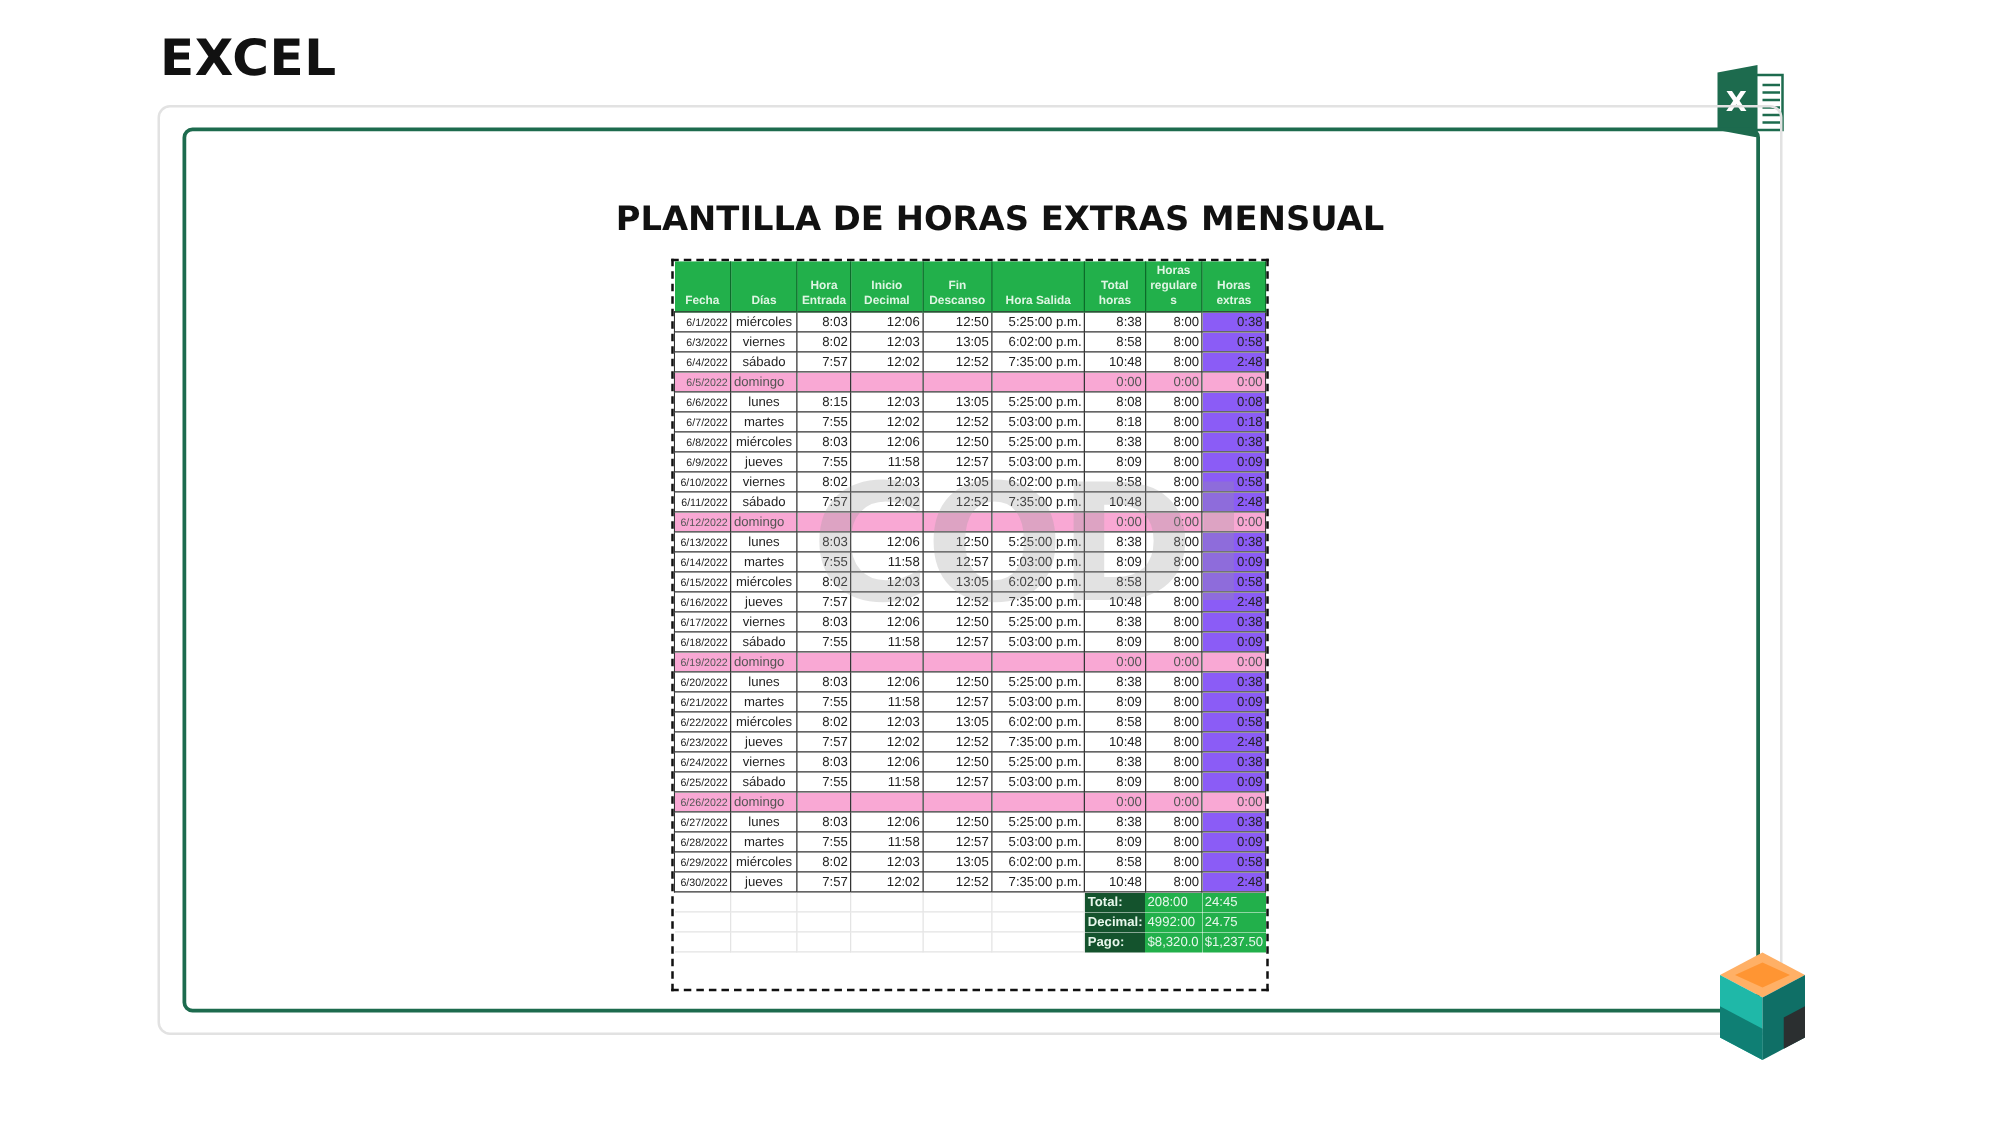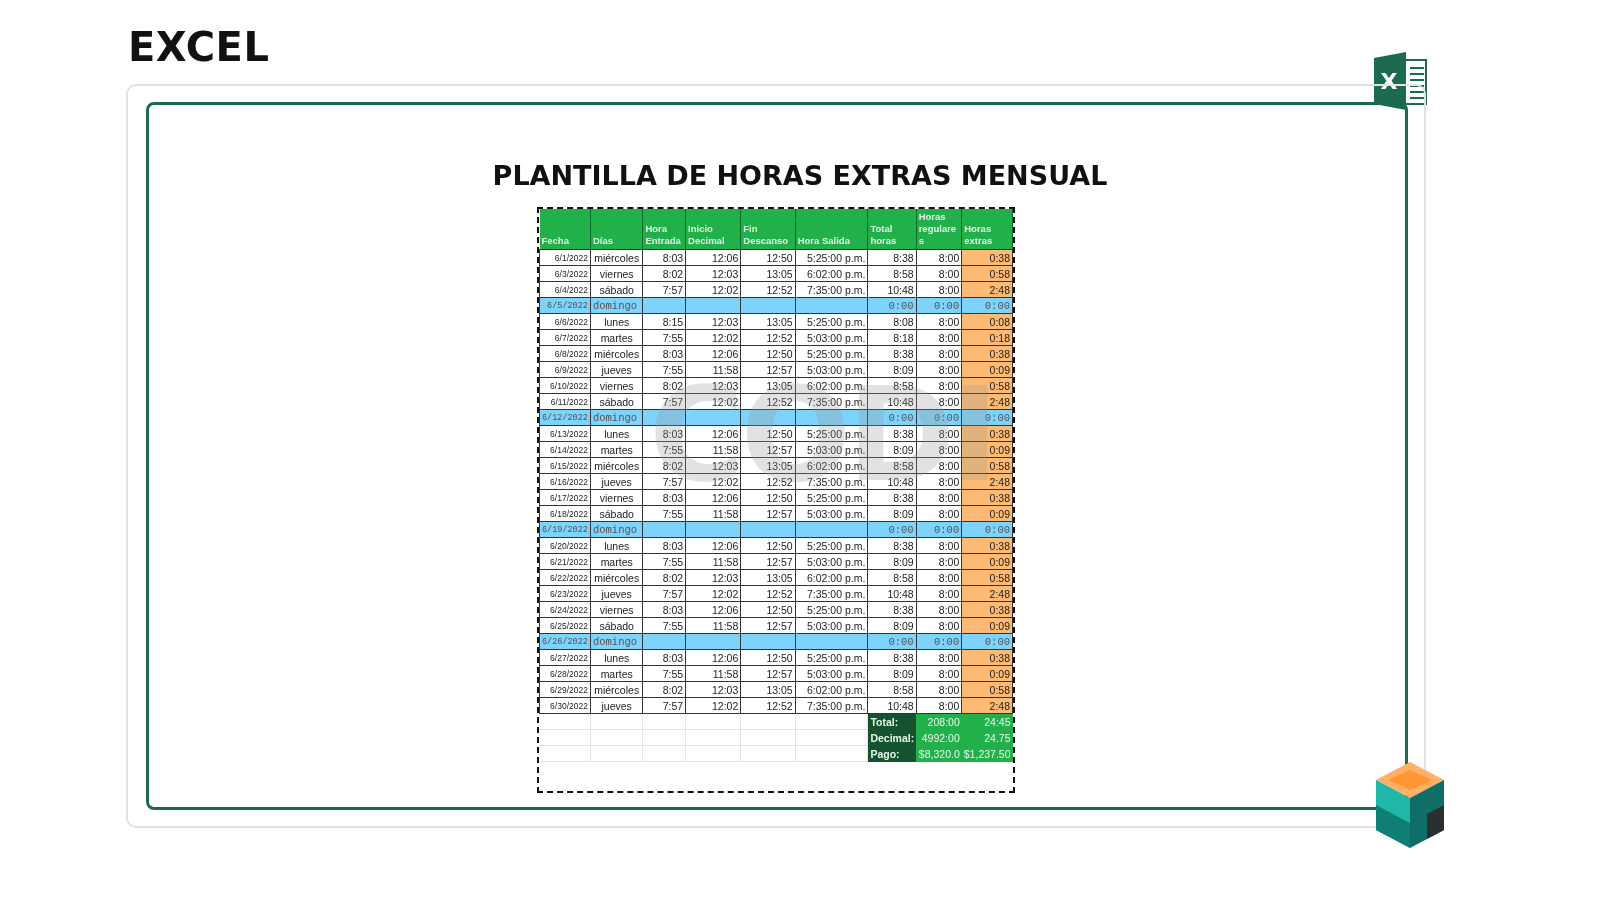--- a/index.html
+++ b/index.html
@@ -7,31 +7,31 @@
   .page-title { position:absolute; left:126px; top:22px; font-family:"DejaVu Sans", sans-serif; font-weight:bold; font-size:40px; color:#111; letter-spacing:0.5px; margin:2px; }
   .outer-card { position:absolute; left:126px; top:84px; width:1300px; height:744px; border:2px solid #e2e2e2; border-radius:10px; box-sizing:border-box; }
   .inner-card { position:absolute; left:146px; top:102px; width:1262px; height:708px; border:3px solid #1d6b4e; border-radius:8px; box-sizing:border-box; }
   .doc-title { position:absolute; left:0; width:1552px; top:160px; text-align:center; font-family:"DejaVu Sans", sans-serif; font-weight:bold; font-size:27px; color:#111;padding-left:24px; }
   .excel-icon { position:absolute; left:1372px; top:52px; width:58px; height:58px; }
   .cube-icon { position:absolute; left:1372px; top:760px; width:76px; height:90px; }
 
   .sheet { position:absolute; left:537px; top:207px; width:478px; height:586px; border:2px dashed #111; box-sizing:border-box; overflow:hidden; background:#fff; }
   .watermark { position:absolute; left:110px; top:150px; font-family:"DejaVu Sans", sans-serif; font-weight:bold; font-size:130px; color:rgba(150,150,150,0.28); letter-spacing:-4px; pointer-events:none; }
   table.grid { border-collapse:collapse; table-layout:fixed; font-family:"Liberation Sans", sans-serif; font-size:10.5px; color:#222; position:relative; }
-  table.grid th { background:#22b04b; color:#dff5e3; font-weight:bold; font-size:9.5px; line-height:12px; vertical-align:bottom; padding:2px 2px 2px; border-right:1px solid #0c6b2a; text-align:left; height:36px; }
+  table.grid th { background:#22b04b; color:#dff5e3; font-weight:bold; font-size:9.5px; line-height:12px; vertical-align:bottom; padding:2px 2px 2px; border-right:1px solid #0c6b2a; text-align:center; height:36px; }
   table.grid td { border:1px solid #333; padding:0 2px; height:15px; white-space:nowrap; overflow:hidden; }
   table.grid td.date { font-size:8.5px; text-align:right; }
   table.grid td.day { text-align:center; }
   table.grid td.num { text-align:right; }
-  table.grid td.extra { text-align:right; background:#fdba74; }
-  table.grid tr.sunday td { background:#7dd3fc; color:#555;font-family:Liberation Mono, monospace; }
+  table.grid td.extra { text-align:right; background:#8b5cf6; }
+  table.grid tr.sunday td { background:#f9a8d4; color:#555; }
   table.grid tr.sunday td.day { text-align:left; color:#555; }
   table.grid tr.blank td { border:none; border-right:1px solid #e4e4e4; border-bottom:1px solid #e4e4e4; height:15px; }
   table.grid tr.blank td.green { background:#14532d; color:#e8f7ec; font-weight:bold; border:none; text-align:left; }
-  table.grid tr.blank td.green-val { background:#22b04b; color:#e8f7ec; border:none; text-align:right; }
+  table.grid tr.blank td.green-val { background:#22b04b; color:#e8f7ec; border:none; }
 </style>
 </head>
 <body>
 
 <h1 class="page-title">EXCEL</h1>
 
 <div class="excel-icon">
   <svg width="58" height="58" viewBox="0 0 58 58">
     <rect x="30" y="8" width="24" height="44" fill="#ffffff" stroke="#1d6b4e" stroke-width="2"></rect>
     <g stroke="#1d6b4e" stroke-width="2">

